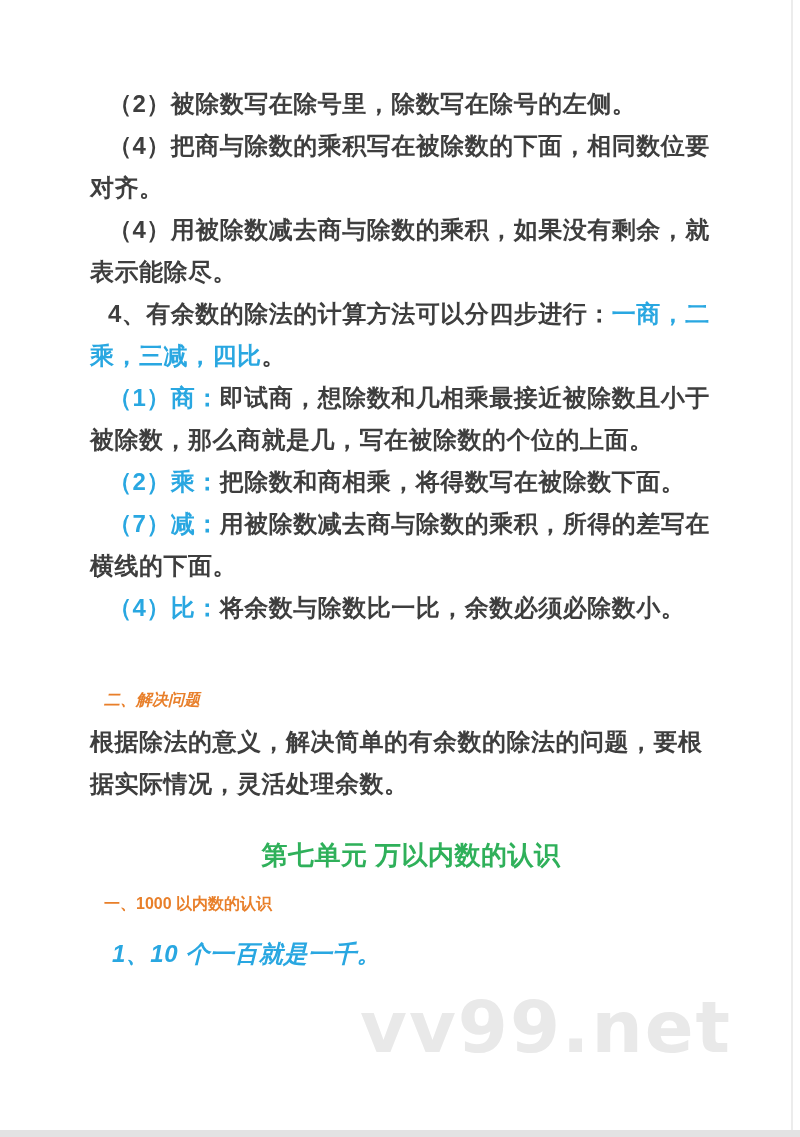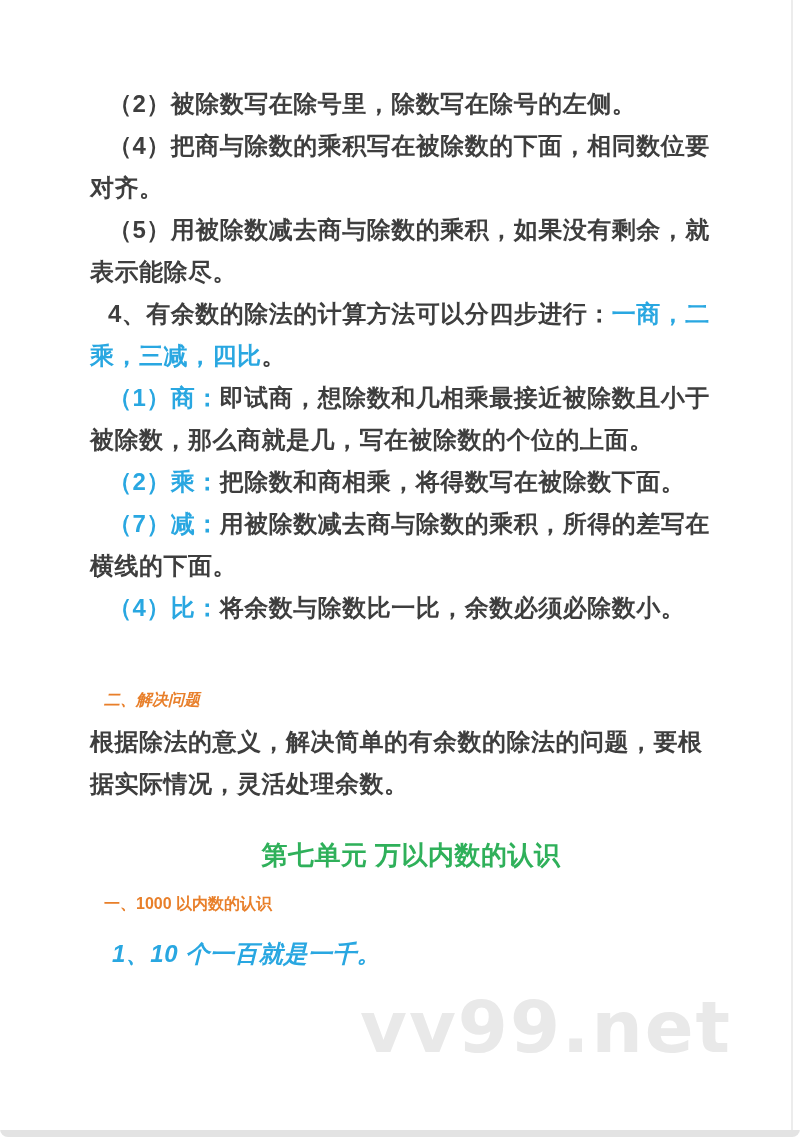--- a/index.html
+++ b/index.html
@@ -14,21 +14,20 @@
   html,body{margin:0;padding:0;}
   body{background:#fff;}
   .page{
     position:relative;
     width:800px;height:1137px;
     background:#fff;
     overflow:hidden;
     font-family:"Liberation Sans","DejaVu Sans",sans-serif;
     font-weight:bold;
     color:var(--body-text);
-    border-radius:8px;
   }
   .content{
     position:relative;
     padding:83px 68px 0 90px;
     z-index:2;
   }
   .para{
     margin:0;
     font-size:24px;
     line-height:42px;
@@ -99,21 +98,21 @@
 </style>
 </head>
 <body>
 
 <div class="page">
   <div class="content">
 
     <p class="para indent">（2）被除数写在除号里，除数写在除号的左侧。</p>
     <p class="para indent">（4）把商与除数的乘积写在被除数的下面，相同数位要
 对齐。</p>
-    <p class="para indent">（5）用被除数减去商与除数的乘积，如果没有剩余，就
+    <p class="para indent">（4）用被除数减去商与除数的乘积，如果没有剩余，就
 表示能除尽。</p>
 
     <p class="para indent"><span>4、有余数的除法的计算方法可以分四步进行：</span><span class="blue">一商，二
 乘，三减，四比</span><span>。</span></p>
 
     <p class="para indent"><span class="blue">（1）商：</span><span>即试商，想除数和几相乘最接近被除数且小于
 被除数，那么商就是几，写在被除数的个位的上面。</span></p>
 
     <p class="para indent"><span class="blue">（2）乘：</span><span>把除数和商相乘，将得数写在被除数下面。</span></p>
 

